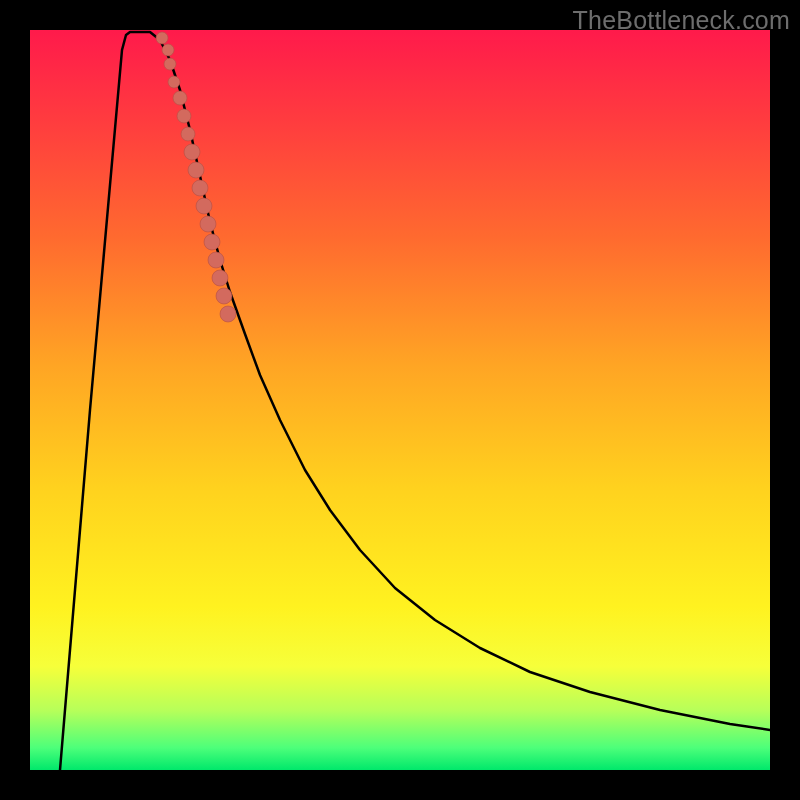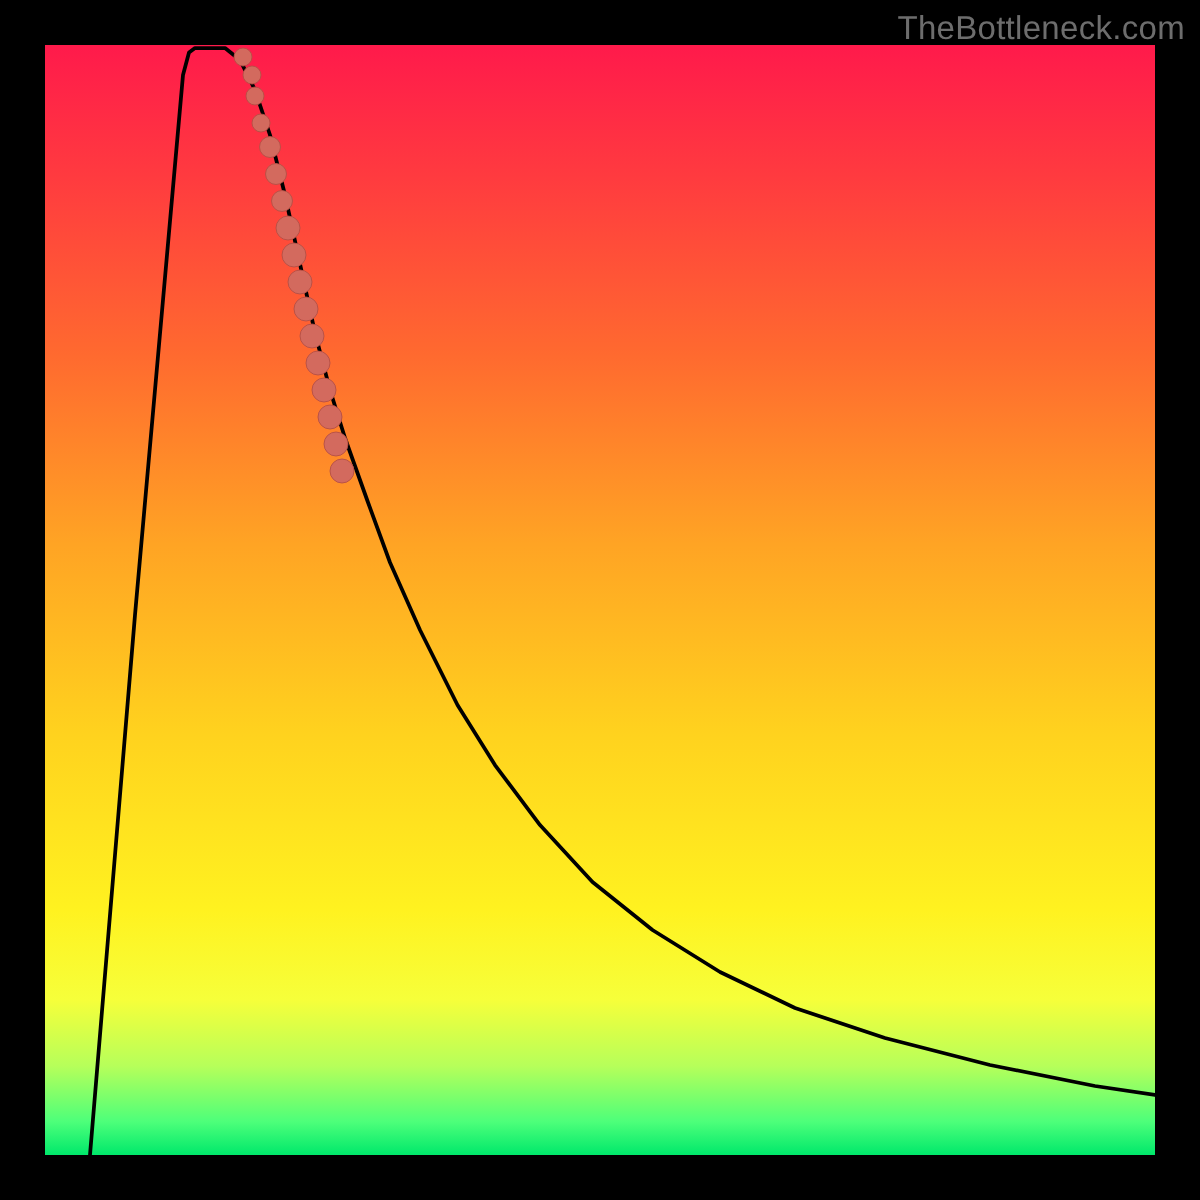--- a/index.html
+++ b/index.html
@@ -35,21 +35,21 @@
       #b6ff5a 92%,
       #4dff7a 97%,
       #00e86b 100%
     );
   }
   .watermark {
     position: absolute;
     top: 6px;
     right: 10px;
     color: #6d6d6d;
-    font-size: 22px;
+    font-size: 25px;
     font-weight: 500;
     letter-spacing: 0.2px;
     user-select: none;
   }
   svg {
     position: absolute;
     left: 0;
     top: 0;
   }
 </style>

